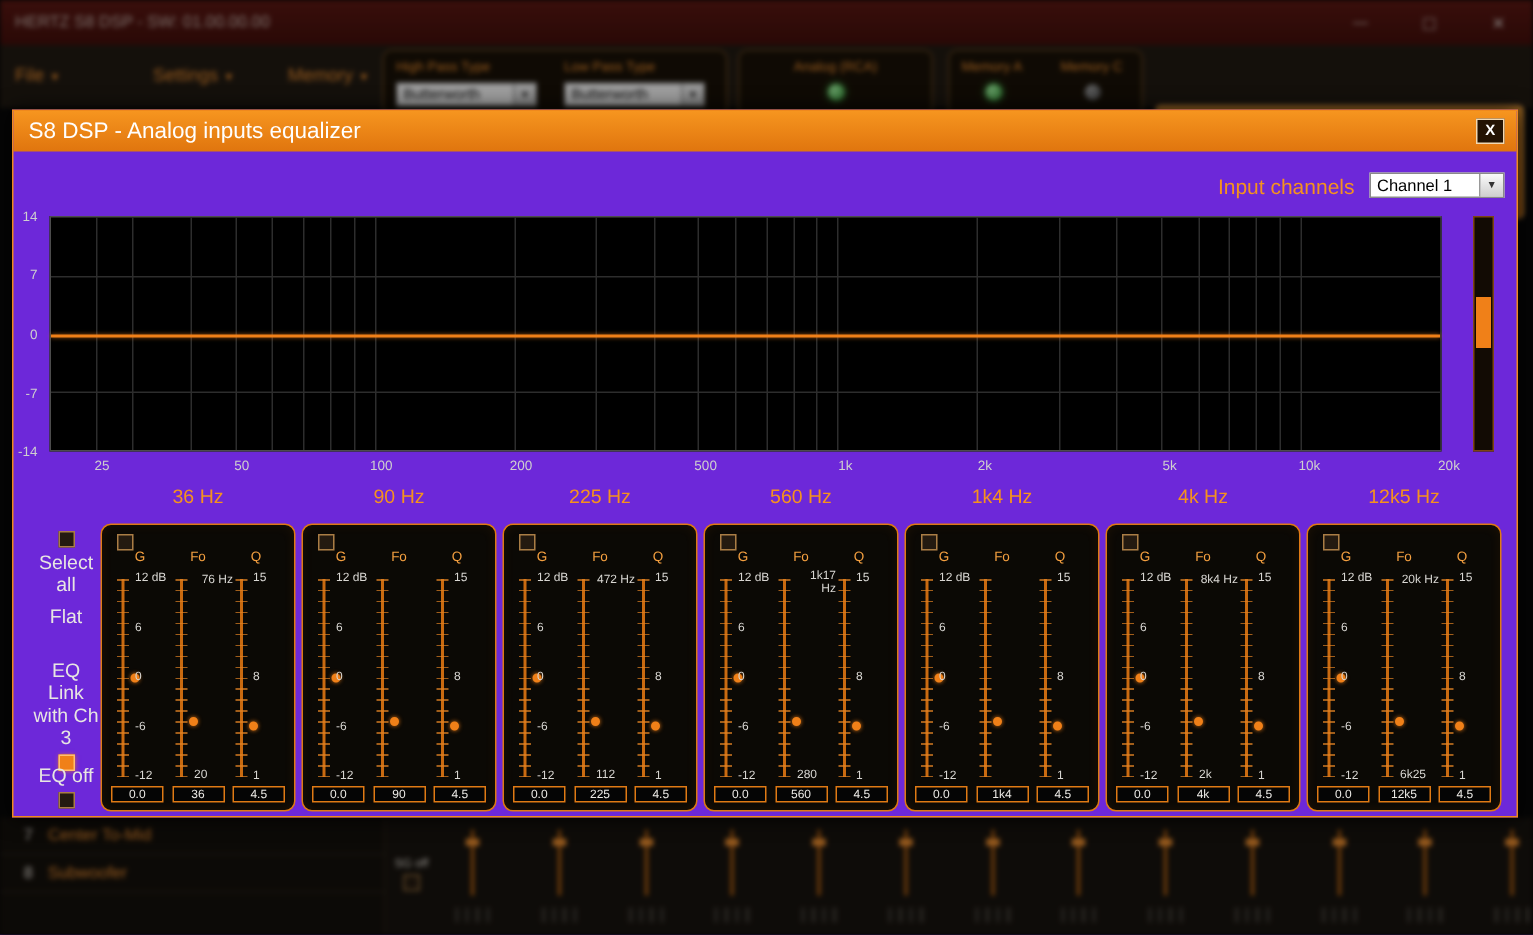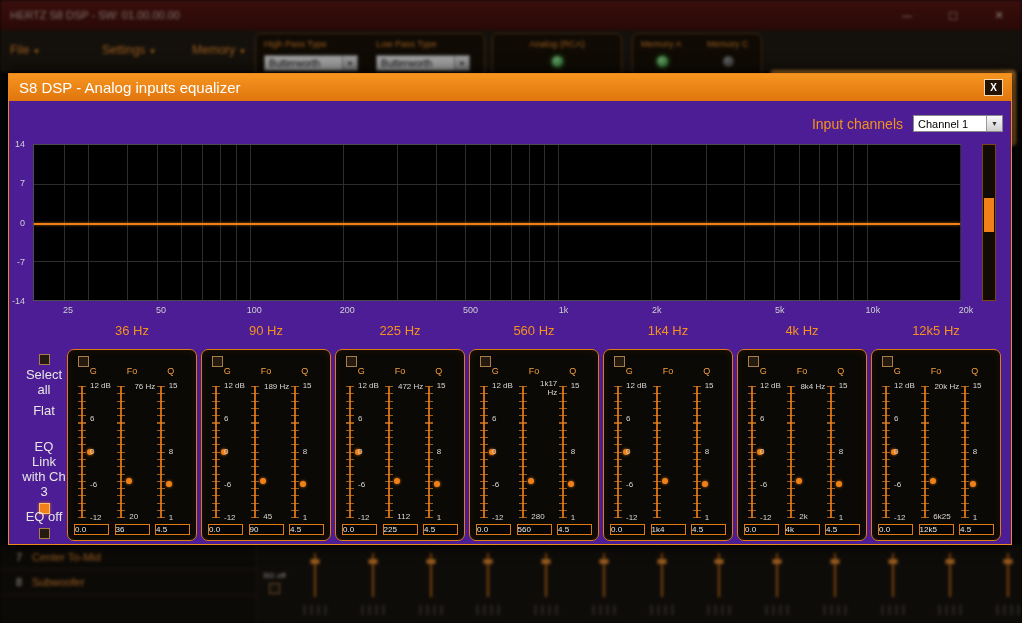--- a/index.html
+++ b/index.html
@@ -42,21 +42,21 @@
   .sg-box{position:absolute;left:6px;top:26px;display:flex;flex-direction:column;align-items:center;gap:3px;
     color:#e6e0d8;font-size:8px;}
   .faders{position:absolute;left:52px;top:4px;right:8px;bottom:2px;display:flex;justify-content:space-between;}
   .fader{width:12px;position:relative;}
   .ftrack{position:absolute;left:5px;top:4px;bottom:24px;width:2px;background:#c96c12;}
   .fthumb{position:absolute;left:6px;transform:translateX(-50%);top:10px;width:9px;height:5px;background:#f09030;}
   .fticks{position:absolute;left:-6px;right:-6px;bottom:6px;height:10px;
     background:repeating-linear-gradient(to right,rgba(210,205,198,.35) 0 3px,transparent 3px 7px);opacity:.5;}
 
   
-  .dialog{position:absolute;left:8px;top:73px;width:1004px;height:472px;background:#4c1d95;
+  .dialog{position:absolute;left:8px;top:73px;width:1004px;height:472px;background:#6d28d9;
     border:1px solid #ef891c;box-shadow:0 0 14px rgba(0,0,0,.9);}
   .dialog-titlebar{height:27px;background:linear-gradient(#f6951f,#e0750e);display:flex;align-items:center;padding:0 4px 0 10px;}
   .dialog-title{color:#fff;font-size:15px;}
   .dialog-close{margin-left:auto;margin-right:4px;width:19px;height:17px;background:#241303;border:1px solid #f2d8b2;
     color:#fff;font-size:10px;font-weight:bold;display:flex;align-items:center;justify-content:center;cursor:pointer;}
 
   .input-row{position:absolute;top:41px;right:8px;display:flex;align-items:center;gap:10px;}
   .input-label{color:#f5921e;font-size:14px;}
   .channel-select{width:90px;height:17px;background:#fff;border:1px solid #8a8a8a;display:flex;align-items:center;}
   .channel-select .cs-val{flex:1;font-size:11px;color:#000;padding-left:4px;}
@@ -96,21 +96,21 @@
     background:repeating-linear-gradient(to bottom,rgba(225,130,35,.7) 0 1px,transparent 1px 7.3px);}
   .thumb{position:absolute;left:9px;transform:translate(-50%,-50%);width:5px;height:5px;border:3px solid #f08018;
     border-radius:50%;background:#1c0e03;box-shadow:0 0 3px rgba(240,128,24,.9);}
   .slabels{position:absolute;left:17px;top:4px;bottom:4px;right:0;}
   .slab{position:absolute;transform:translateY(-50%);font-size:8px;color:#d9d7d3;line-height:1.1;white-space:nowrap;}
   .slab.wrap{white-space:normal;width:26px;}
   .fo-top{top:0;transform:translateY(-35%);text-align:right;}
   .fo-bot{top:100%;transform:translateY(-60%);}
   .values{position:absolute;bottom:5px;left:0;right:0;display:flex;justify-content:space-between;padding:0 6px;}
   .vbox{width:35px;height:11px;border:1px solid #e07a14;background:#050505;color:#eceae6;font-size:8px;
-    line-height:10px;}
+    line-height:10px;text-align:center;}
 </style>
 </head>
 <body>
 
 <div class="app-bg">
 
   <div class="titlebar">
     <span class="win-title">HERTZ S8 DSP - SW: 01.00.00.00</span>
     <div class="win-btns">
       <span class="win-btn wb-min"></span>
@@ -407,24 +407,20 @@
               <span class="slab" style="top: 25%;">6</span>
               <span class="slab" style="top: 50%;">0</span>
               <span class="slab" style="top: 75%;">-6</span>
               <span class="slab" style="top: 100%;">-12</span>
             </div>
       </div>
       <div class="scol f-col">
         <div class="track">
           <div class="thumb" style="top: 72%;"></div>
         </div>
-        <div class="slabels">
-          <span class="slab wrap fo-top">189 Hz</span>
-          <span class="slab fo-bot">45</span>
-        </div>
       </div>
       <div class="scol q-col">
         <div class="track">
           <div class="thumb" style="top: 74%;"></div>
         </div>
         <div class="slabels q-labels">
               <span class="slab" style="top: 0%;">15</span>
               <span class="slab" style="top: 50%;">8</span>
               <span class="slab" style="top: 100%;">1</span>
             </div>

